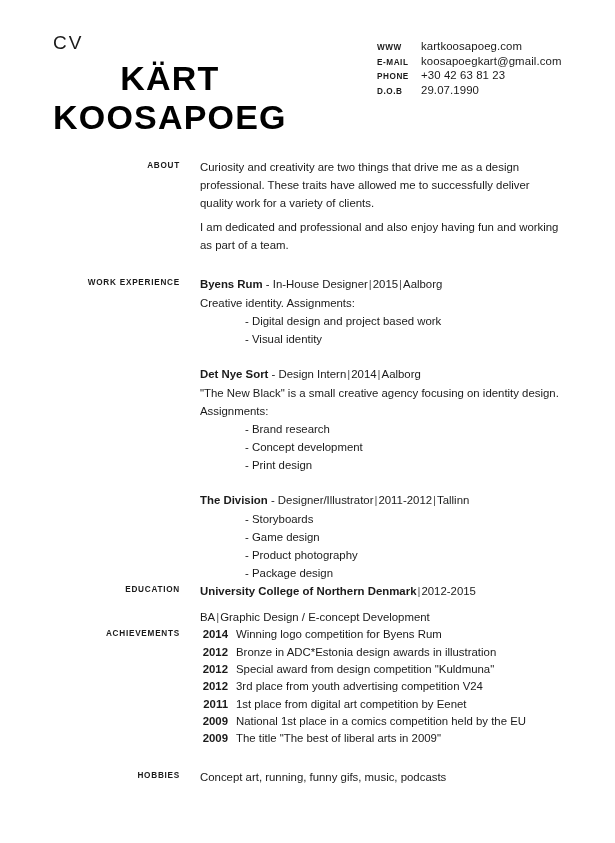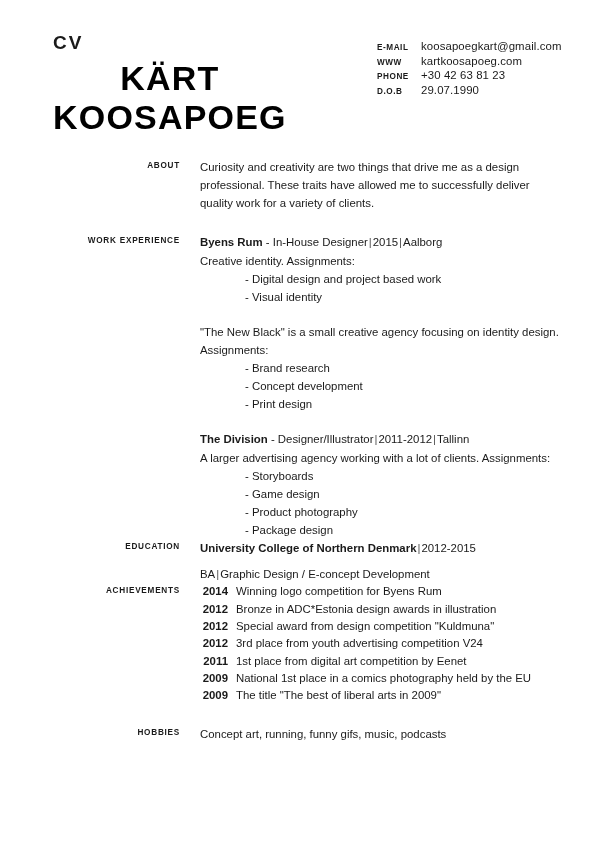--- a/index.html
+++ b/index.html
@@ -24,21 +24,21 @@
   }
 
   .name-block {
     position: absolute;
     left: 53px;
     top: 33px;
   }
 
   .cv-label {
     font-size: 19px;
-    font-weight: 700;
+    font-weight: 400;
     letter-spacing: 2.0px;
     color: #1a1a1a;
     line-height: 1;
     margin-bottom: 7px;
   }
 
   .name-line {
     font-size: 34px;
     font-weight: 700;
     letter-spacing: 1.2px;
@@ -154,77 +154,80 @@
 <div class="header">
 
   <div class="name-block">
     <div class="cv-label">CV</div>
     <div class="name-line">KÄRT</div>
     <div class="name-line">KOOSAPOEG</div>
   </div>
 
   <div class="contact">
     <div class="contact-row">
+      <span class="contact-label">WWW</span>
+      <span class="contact-value">kartkoosapoeg.com</span>
+    </div>
+    <div class="contact-row">
       <span class="contact-label">E-MAIL</span>
       <span class="contact-value">koosapoegkart@gmail.com</span>
     </div>
     <div class="contact-row">
-      <span class="contact-label">WWW</span>
-      <span class="contact-value">kartkoosapoeg.com</span>
-    </div>
-    <div class="contact-row">
       <span class="contact-label">PHONE</span>
       <span class="contact-value">+30 42 63 81 23</span>
     </div>
     <div class="contact-row">
       <span class="contact-label">D.O.B</span>
       <span class="contact-value">29.07.1990</span>
     </div>
   </div>
 
 </div>
 
 <div class="body-wrap">
 
   <div class="section sec-about">
     <div class="section-label">ABOUT</div>
     <div class="section-content">
       <div class="about-para">Curiosity and creativity are two things that drive me as a design professional. These traits have allowed me to successfully deliver quality work for a variety of clients.</div>
+      <div class="about-para">I am dedicated and professional and also enjoy having fun and working as part of a team.</div>
     </div>
   </div>
 
   <div class="section sec-work">
     <div class="section-label">WORK EXPERIENCE</div>
     <div class="section-content">
 
       <div class="job">
         <div class="job-title">
           <span class="company">Byens Rum</span><span> - </span><span>In-House Designer</span><span class="sep">|</span><span>2015</span><span class="sep">|</span><span>Aalborg</span>
         </div>
         <div class="job-desc">Creative identity. Assignments:</div>
         <div class="bullets">
           <div class="bullet">- Digital design and project based work</div>
           <div class="bullet">- Visual identity</div>
         </div>
       </div>
 
       <div class="job">
+        <div class="job-title">
+          <span class="company">Det Nye Sort</span><span> - </span><span>Design Intern</span><span class="sep">|</span><span>2014</span><span class="sep">|</span><span>Aalborg</span>
+        </div>
         <div class="job-desc">"The New Black" is a small creative agency focusing on identity design. Assignments:</div>
         <div class="bullets">
           <div class="bullet">- Brand research</div>
           <div class="bullet">- Concept development</div>
           <div class="bullet">- Print design</div>
         </div>
       </div>
 
       <div class="job">
         <div class="job-title">
           <span class="company">The Division</span><span> - </span><span>Designer/Illustrator</span><span class="sep">|</span><span>2011-2012</span><span class="sep">|</span><span>Tallinn</span>
         </div>
-        <div class="job-desc">A larger advertising agency working with a lot of clients. Assignments:</div>
         <div class="bullets">
           <div class="bullet">- Storyboards</div>
           <div class="bullet">- Game design</div>
           <div class="bullet">- Product photography</div>
           <div class="bullet">- Package design</div>
         </div>
       </div>
 
     </div>
   </div>
@@ -259,21 +262,21 @@
       <div class="ach-row">
         <span class="ach-year">2012</span>
         <span class="ach-desc">3rd place from youth advertising competition V24</span>
       </div>
       <div class="ach-row">
         <span class="ach-year">2011</span>
         <span class="ach-desc">1st place from digital art competition by Eenet</span>
       </div>
       <div class="ach-row">
         <span class="ach-year">2009</span>
-        <span class="ach-desc">National 1st place in a comics photography held by the EU</span>
+        <span class="ach-desc">National 1st place in a comics competition held by the EU</span>
       </div>
       <div class="ach-row">
         <span class="ach-year">2009</span>
         <span class="ach-desc">The title "The best of liberal arts in 2009"</span>
       </div>
     </div>
   </div>
 
   <div class="section sec-hob">
     <div class="section-label">HOBBIES</div>

